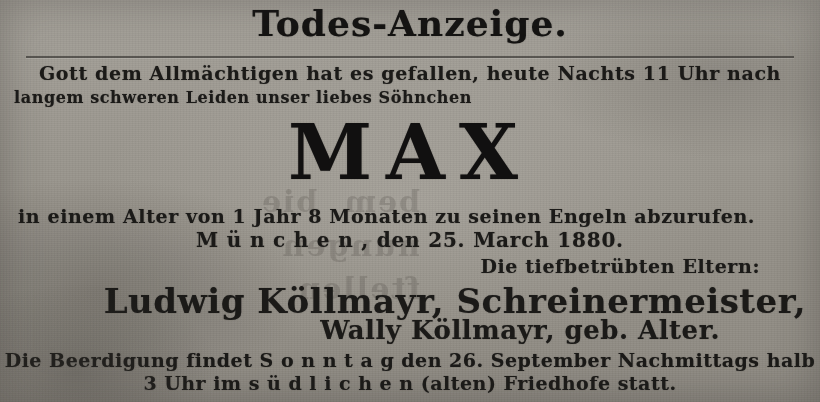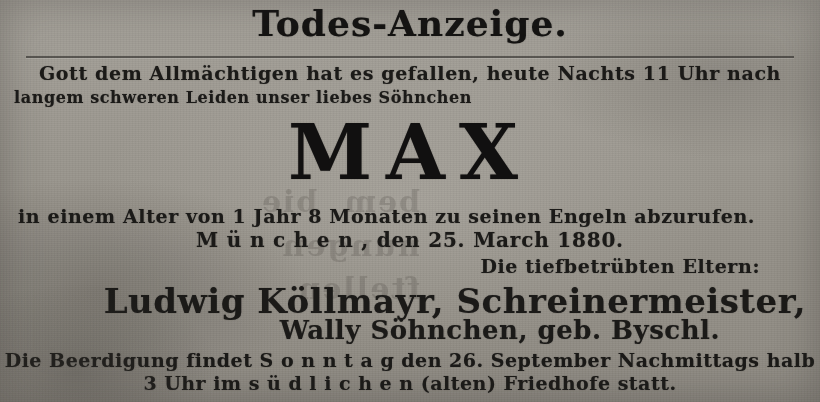--- a/index.html
+++ b/index.html
@@ -197,21 +197,21 @@
     <div class="line body1 fraktur">Gott dem Allmächtigen hat es gefallen, heute Nachts 11 Uhr nach</div>
     <div class="line body2 fraktur">langem schweren Leiden unser liebes Söhnchen</div>
 
     <div class="line name">MAX</div>
 
     <div class="line body3 fraktur">in einem Alter von 1 Jahr 8 Monaten zu seinen Engeln abzurufen.</div>
     <div class="line body4 fraktur">M ü n c h e n , den 25. March 1880.</div>
 
     <div class="line parents-label fraktur">Die tiefbetrübten Eltern:</div>
     <div class="line parent1 fraktur">Ludwig Köllmayr, Schreinermeister,</div>
-    <div class="line parent2 fraktur">Wally Söhnchen, geb. Byschl.</div>
+    <div class="line parent2 fraktur">Wally Köllmayr, geb. Alter.</div>
 
     <div class="line funeral1 fraktur">Die Beerdigung findet S o n n t a g den 26. September Nachmittags halb</div>
     <div class="line funeral2 fraktur">3 Uhr im s ü d l i c h e n (alten) Friedhofe statt.</div>
   </div>
 
   <div id="smudge"></div>
   <div id="edgeshade"></div>
 </div>
 
 </body></html>

